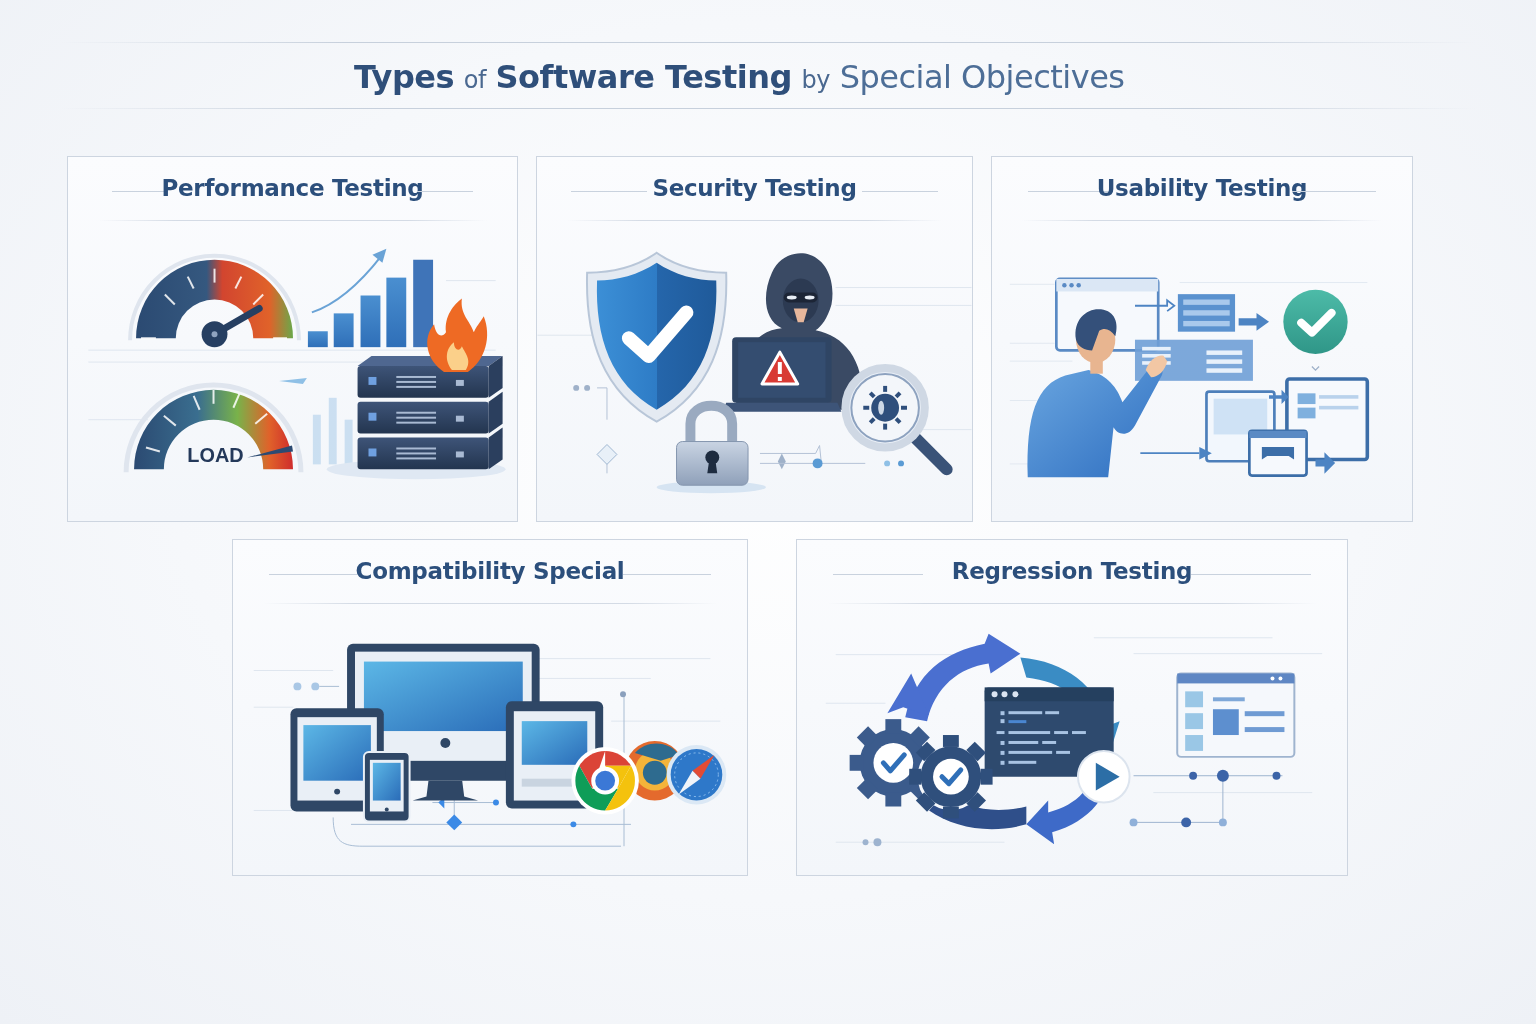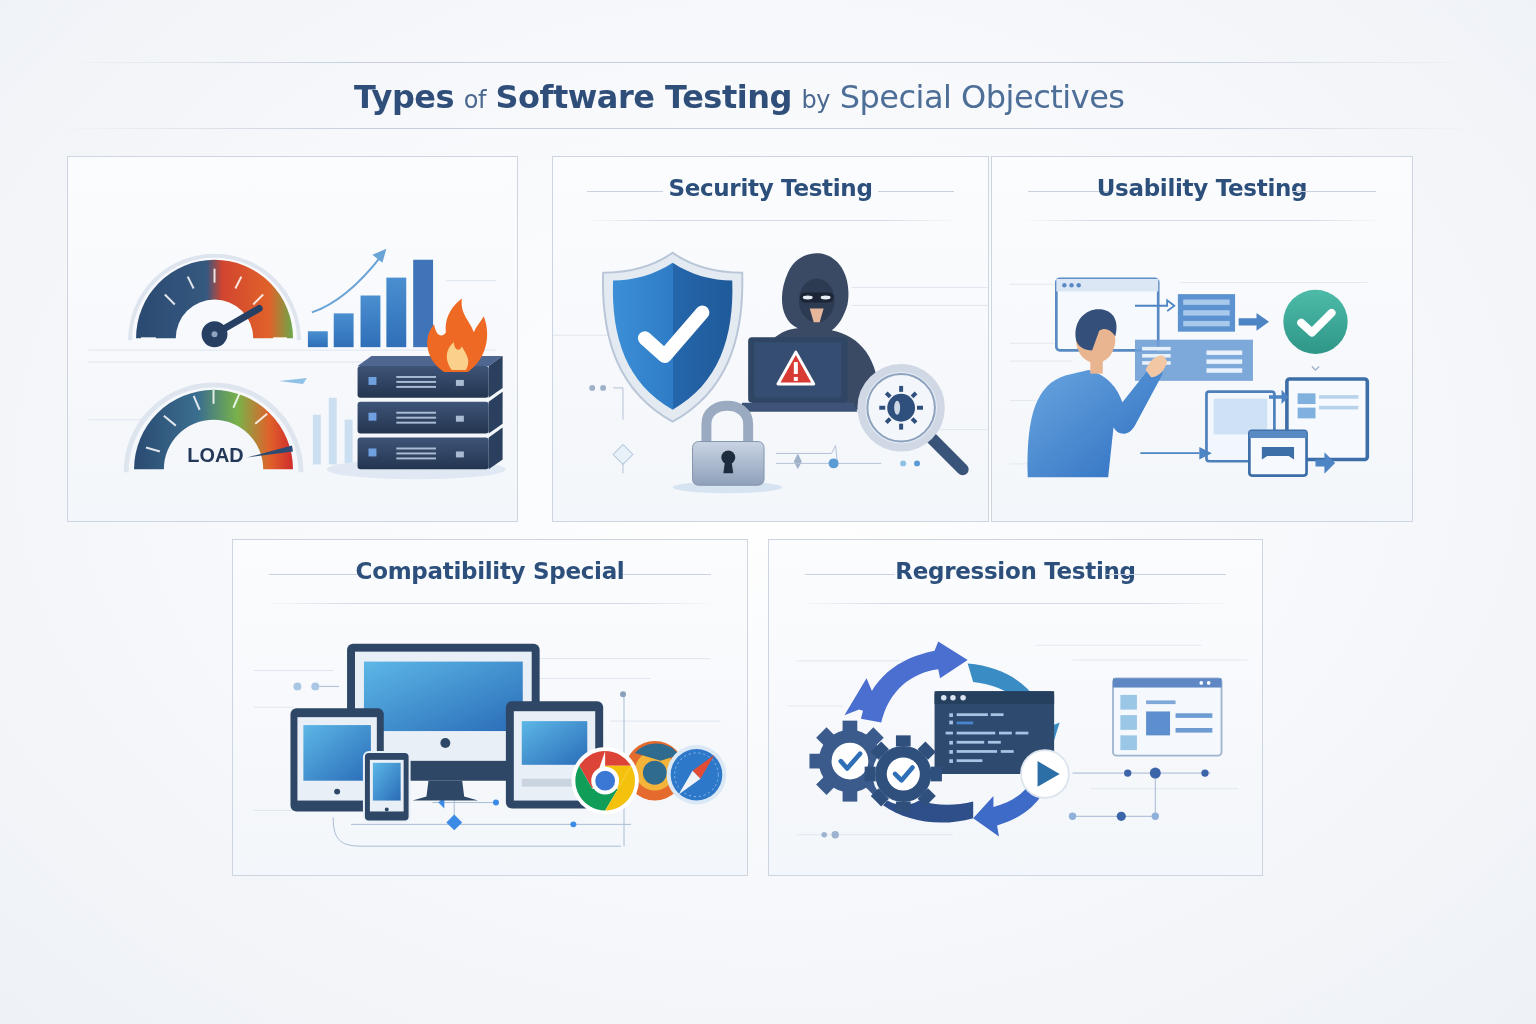--- a/index.html
+++ b/index.html
@@ -1,19 +1,19 @@
 <!DOCTYPE html>
 <html><head>
 <meta charset="utf-8">
 <style>
   html,body{margin:0;padding:0;}
   body{width:1536px;height:1024px;overflow:hidden;position:relative;
     background:radial-gradient(ellipse at 50% 45%,#ffffff 0%,#f6f8fb 55%,#eef1f6 100%);
     font-family:"DejaVu Sans","Liberation Sans",sans-serif;}
-  .title-bar{position:absolute;left:0;top:42px;width:1536px;height:66px;margin-top:20px;}
+  .title-bar{position:absolute;left:0;top:42px;width:1536px;height:66px;}
   .title-bar .rule{position:absolute;left:60px;right:60px;height:1px;background:linear-gradient(90deg,rgba(180,192,210,0),#c7d0dc 20%,#c7d0dc 80%,rgba(180,192,210,0));}
   .title-bar .rule.top{top:0}
   .title-bar .rule.bot{top:66px}
   .main-title{position:absolute;left:354px;top:16px;white-space:nowrap;color:#35557f;font-size:32px;letter-spacing:-0.5px;}
   .main-title .b{font-weight:bold;color:#2f4f7a;}
   .main-title .s{font-size:24px;color:#4a6890;}
   .main-title .l{color:#4d6e97;}
   .card{position:absolute;background:linear-gradient(180deg,#fbfcfe,#f3f6fa);border:1px solid #cdd5e0;box-sizing:border-box;}
   .card-head{position:absolute;left:0;right:0;top:0;height:64px;}
   .card-title{position:absolute;left:0;right:0;top:18px;text-align:center;color:#2c4f7c;font-size:23px;font-weight:bold;letter-spacing:-0.3px;white-space:nowrap;}
@@ -31,20 +31,26 @@
     <span class="b">Types</span>
     <span class="s">of</span>
     <span class="b">Software Testing</span>
     <span class="s">by</span>
     <span class="l">Special Objectives</span>
   </div>
   <div class="rule bot"></div>
 </div>
 
 <div class="card" style="left:67px;top:156px;width:451px;height:366px;">
+  <div class="card-head">
+    <div class="dash" style="left:44px;width:56px;"></div>
+    <div class="card-title">Performance Testing</div>
+    <div class="dash" style="right:44px;width:56px;"></div>
+    <div class="under"></div>
+  </div>
   <div class="illus">
     <svg viewBox="0 0 451 302">
       <defs>
         <linearGradient id="g1" x1="0" x2="1">
             <stop offset="0" stop-color="#2b4a72"></stop>
             <stop offset=".45" stop-color="#35587f"></stop>
             <stop offset=".55" stop-color="#d2452f"></stop>
             <stop offset=".85" stop-color="#e0622a"></stop>
             <stop offset="1" stop-color="#6aa84a"></stop>
           </linearGradient>
@@ -153,21 +159,21 @@
       </g>
 
       <g>
         <path d="M378 152 C360 140 356 118 368 104 C370 116 376 118 380 112 C378 96 388 84 396 78 C394 94 404 100 408 112 C412 104 416 100 418 96 C426 116 420 140 402 152 Z" fill="#ee6a24"></path>
         <path d="M386 150 C378 140 380 128 388 122 C388 130 394 132 396 126 C400 134 406 140 400 150 Z" fill="#fbd08a"></path>
       </g>
     </svg>
   </div>
 </div>
 
-<div class="card" style="left:536px;top:156px;width:437px;height:366px;margin-left:16px;">
+<div class="card" style="left:536px;top:156px;width:437px;height:366px;">
   <div class="card-head">
     <div class="dash" style="left:34px;width:76px;"></div>
     <div class="card-title">Security Testing</div>
     <div class="dash" style="right:34px;width:76px;"></div>
     <div class="under"></div>
   </div>
   <div class="illus">
     <svg viewBox="0 0 437 302">
       <defs>
         <linearGradient id="sh" x1="0" x2="1">
@@ -436,21 +442,21 @@
         <path d="M348 163 A30 30 0 0 0 374 208 L387 186 L361 186 Z" fill="#0f9d58"></path>
         <path d="M400 163 A30 30 0 0 1 374 208 L387 186 Z" fill="#f4c20d"></path>
         <path d="M374 163 L400 163 L387 186 Z" fill="#f4c20d"></path>
         <circle cx="374" cy="178" r="14" fill="#fff"></circle>
         <circle cx="374" cy="178" r="10" fill="#3b78d6"></circle>
       </g>
     </svg>
   </div>
 </div>
 
-<div class="card" style="left:768px;top:539px;width:495px;height:337px;">
+<div class="card" style="left:796px;top:539px;width:552px;height:337px;">
   <div class="card-head">
     <div class="dash" style="left:36px;width:90px;"></div>
     <div class="card-title">Regression Testing</div>
     <div class="dash" style="right:36px;width:120px;"></div>
     <div class="under"></div>
   </div>
   <div class="illus">
     <svg viewBox="0 0 536 273">
       <defs>
         <linearGradient id="arr" x1="0" y1="0" x2="1" y2="1">

